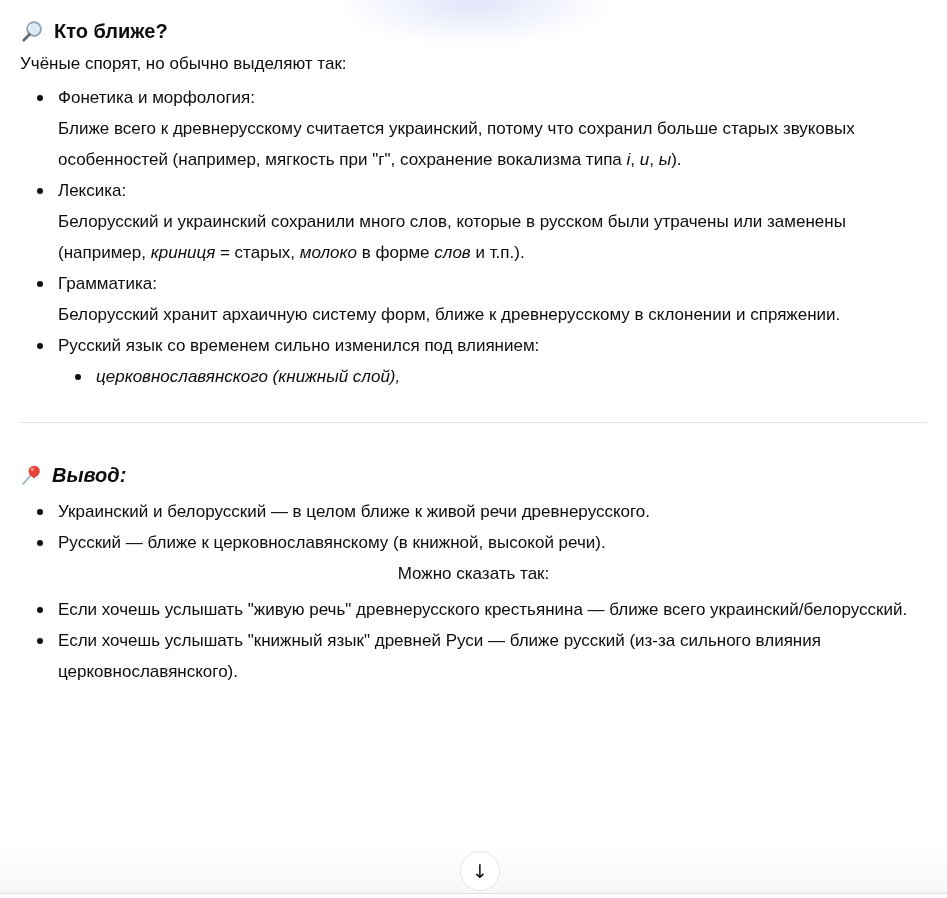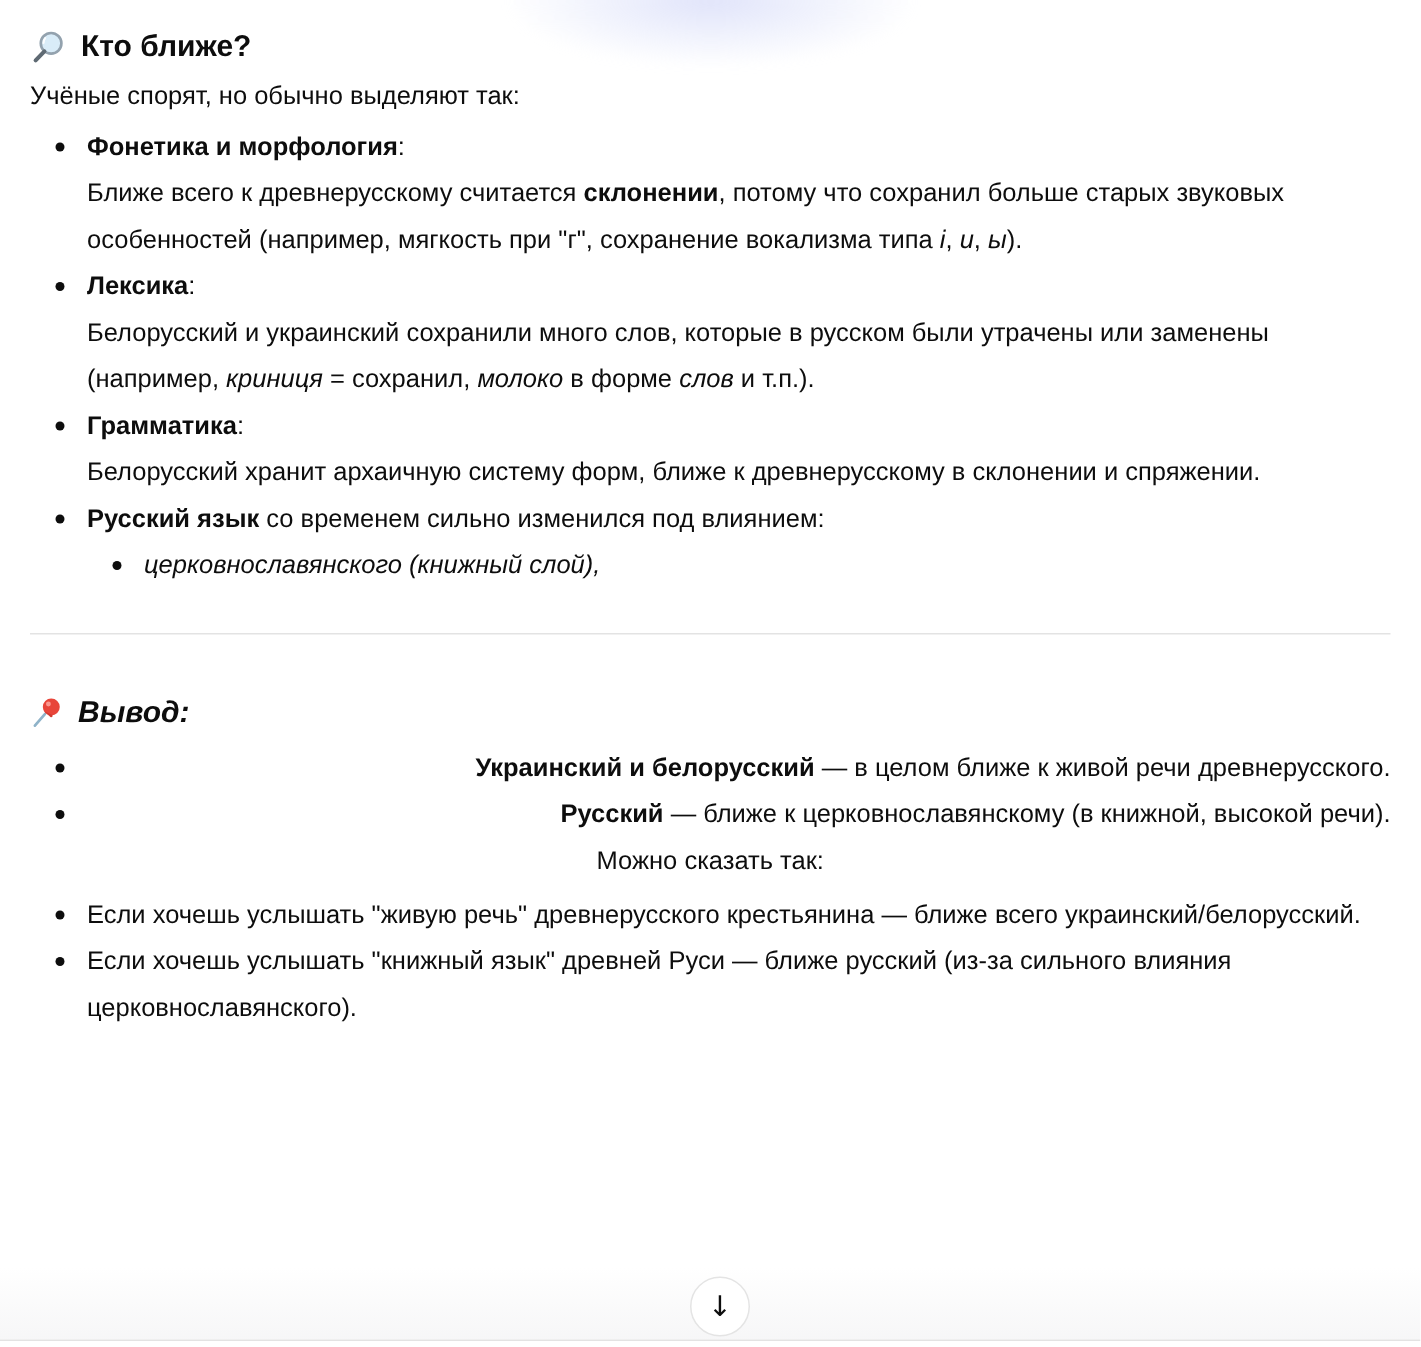--- a/index.html
+++ b/index.html
@@ -37,34 +37,34 @@
     gap: 9px;
   }
   .section-title.first { padding-top: 14px; text-align: center; }
   .section-title.second { margin-top: 35px; font-style: italic; }
   .emoji-icon { display: inline-flex; flex: 0 0 auto; }
   p.para { margin: 0; }
   .intro { margin-top: 14px; }
   .lead { margin-top: 12px; text-align: center; }
   ul { list-style: none; margin: 0; padding: 0; }
   ul.l1 { margin-top: 3px; }
-  ul.l2 { margin-top: 4px; text-align: right; }
+  ul.l2 { margin-top: 4px; }
   ul.l3 { margin-top: 5px; }
   li { position: relative; padding-left: 38px; margin: 0; }
   li::before {
     content: "";
     position: absolute;
     left: 17px; top: 13px;
     width: 6px; height: 6px;
     border-radius: 50%;
     background: #0d0d0d;
   }
   ul.nested { margin: 0; padding: 0; font-style: italic; }
   .note { margin-left: 38px; }
-  strong { font-weight: 700; margin-top: 32px; }
+  strong { font-weight: 400; margin-top: 32px; }
   em { font-style: italic; }
   hr.divider {
     border: none;
     border-top: 1px solid #e3e3e3;
     margin: 30px 0 0 0;
   }
   .bottom-fade {
     position: absolute;
     left: 0; right: 0;
     top: 845px; height: 48px;
@@ -111,23 +111,23 @@
           <path d="M9.2 14.6 L3.6 20.4" stroke="#5f6a73" stroke-width="2.6" stroke-linecap="round"></path>
           <path d="M9.7 6.2 a4.6 4.6 0 0 0 -1 3" stroke="#ffffff" stroke-width="1.4" fill="none" stroke-linecap="round" opacity="0.9"></path>
         </svg>
       </span>
       <span>Кто ближе?</span>
     </h2>
 
   <p class="para intro">Учёные спорят, но обычно выделяют так:</p>
 
   <ul class="l1">
-    <li><strong>Фонетика и морфология</strong><span>:</span><br><span>Ближе всего к древнерусскому считается </span><strong>склонении</strong><span>, потому что сохранил больше старых звуковых особенностей (например, мягкость при "г", сохранение вокализма типа </span><em>і</em><span>, </span><em>и</em><span>, </span><em>ы</em><span>).</span></li>
+    <li><strong>Фонетика и морфология</strong><span>:</span><br><span>Ближе всего к древнерусскому считается </span><strong>украинский</strong><span>, потому что сохранил больше старых звуковых особенностей (например, мягкость при "г", сохранение вокализма типа </span><em>і</em><span>, </span><em>и</em><span>, </span><em>ы</em><span>).</span></li>
 
-    <li><strong>Лексика</strong><span>:</span><br><span>Белорусский и украинский сохранили много слов, которые в русском были утрачены или заменены (например, </span><em>криниця</em><span> = сохранил, </span><em>молоко</em><span> в форме </span><em>слов</em><span> и т.п.).</span></li>
+    <li><strong>Лексика</strong><span>:</span><br><span>Белорусский и украинский сохранили много слов, которые в русском были утрачены или заменены (например, </span><em>криниця</em><span> = старых, </span><em>молоко</em><span> в форме </span><em>слов</em><span> и т.п.).</span></li>
 
     <li><strong>Грамматика</strong><span>:</span><br><span>Белорусский хранит архаичную систему форм, ближе к древнерусскому в склонении и спряжении.</span></li>
 
     <li><strong>Русский язык</strong><span> со временем сильно изменился под влиянием:</span>
       <ul class="nested">
         <li>церковнославянского (книжный слой),</li>
       </ul>
     </li>
   </ul>
 

